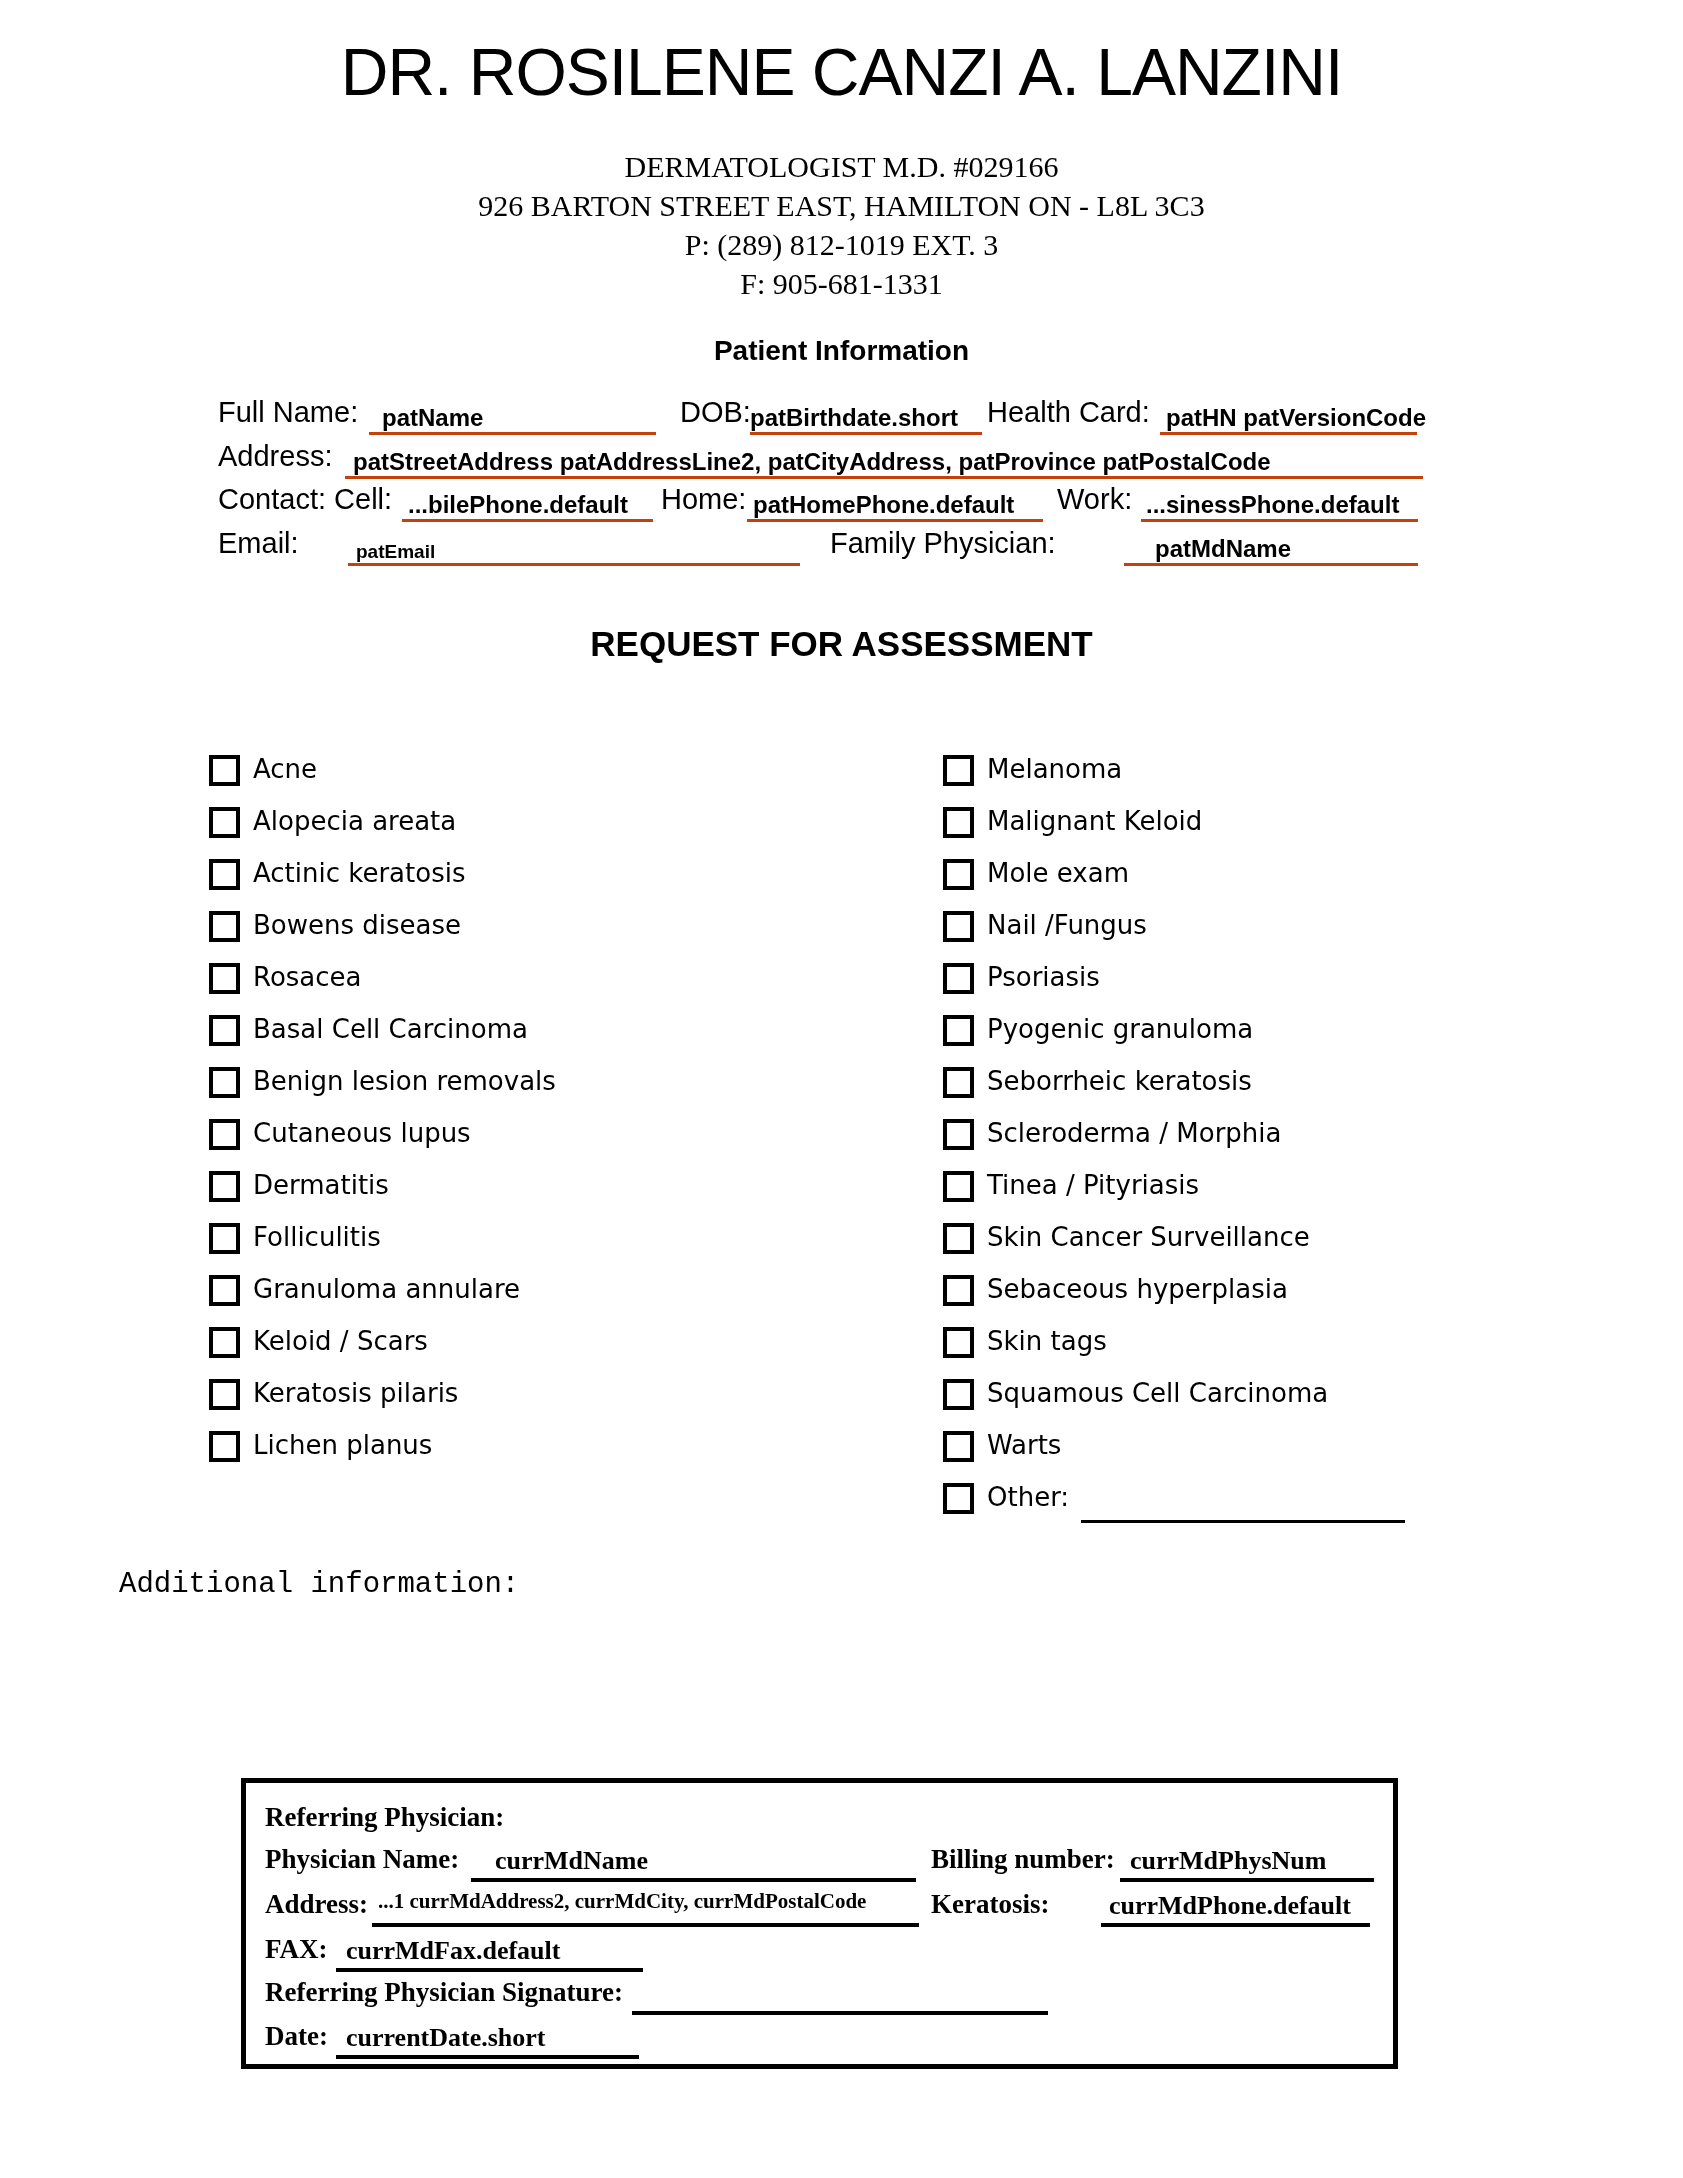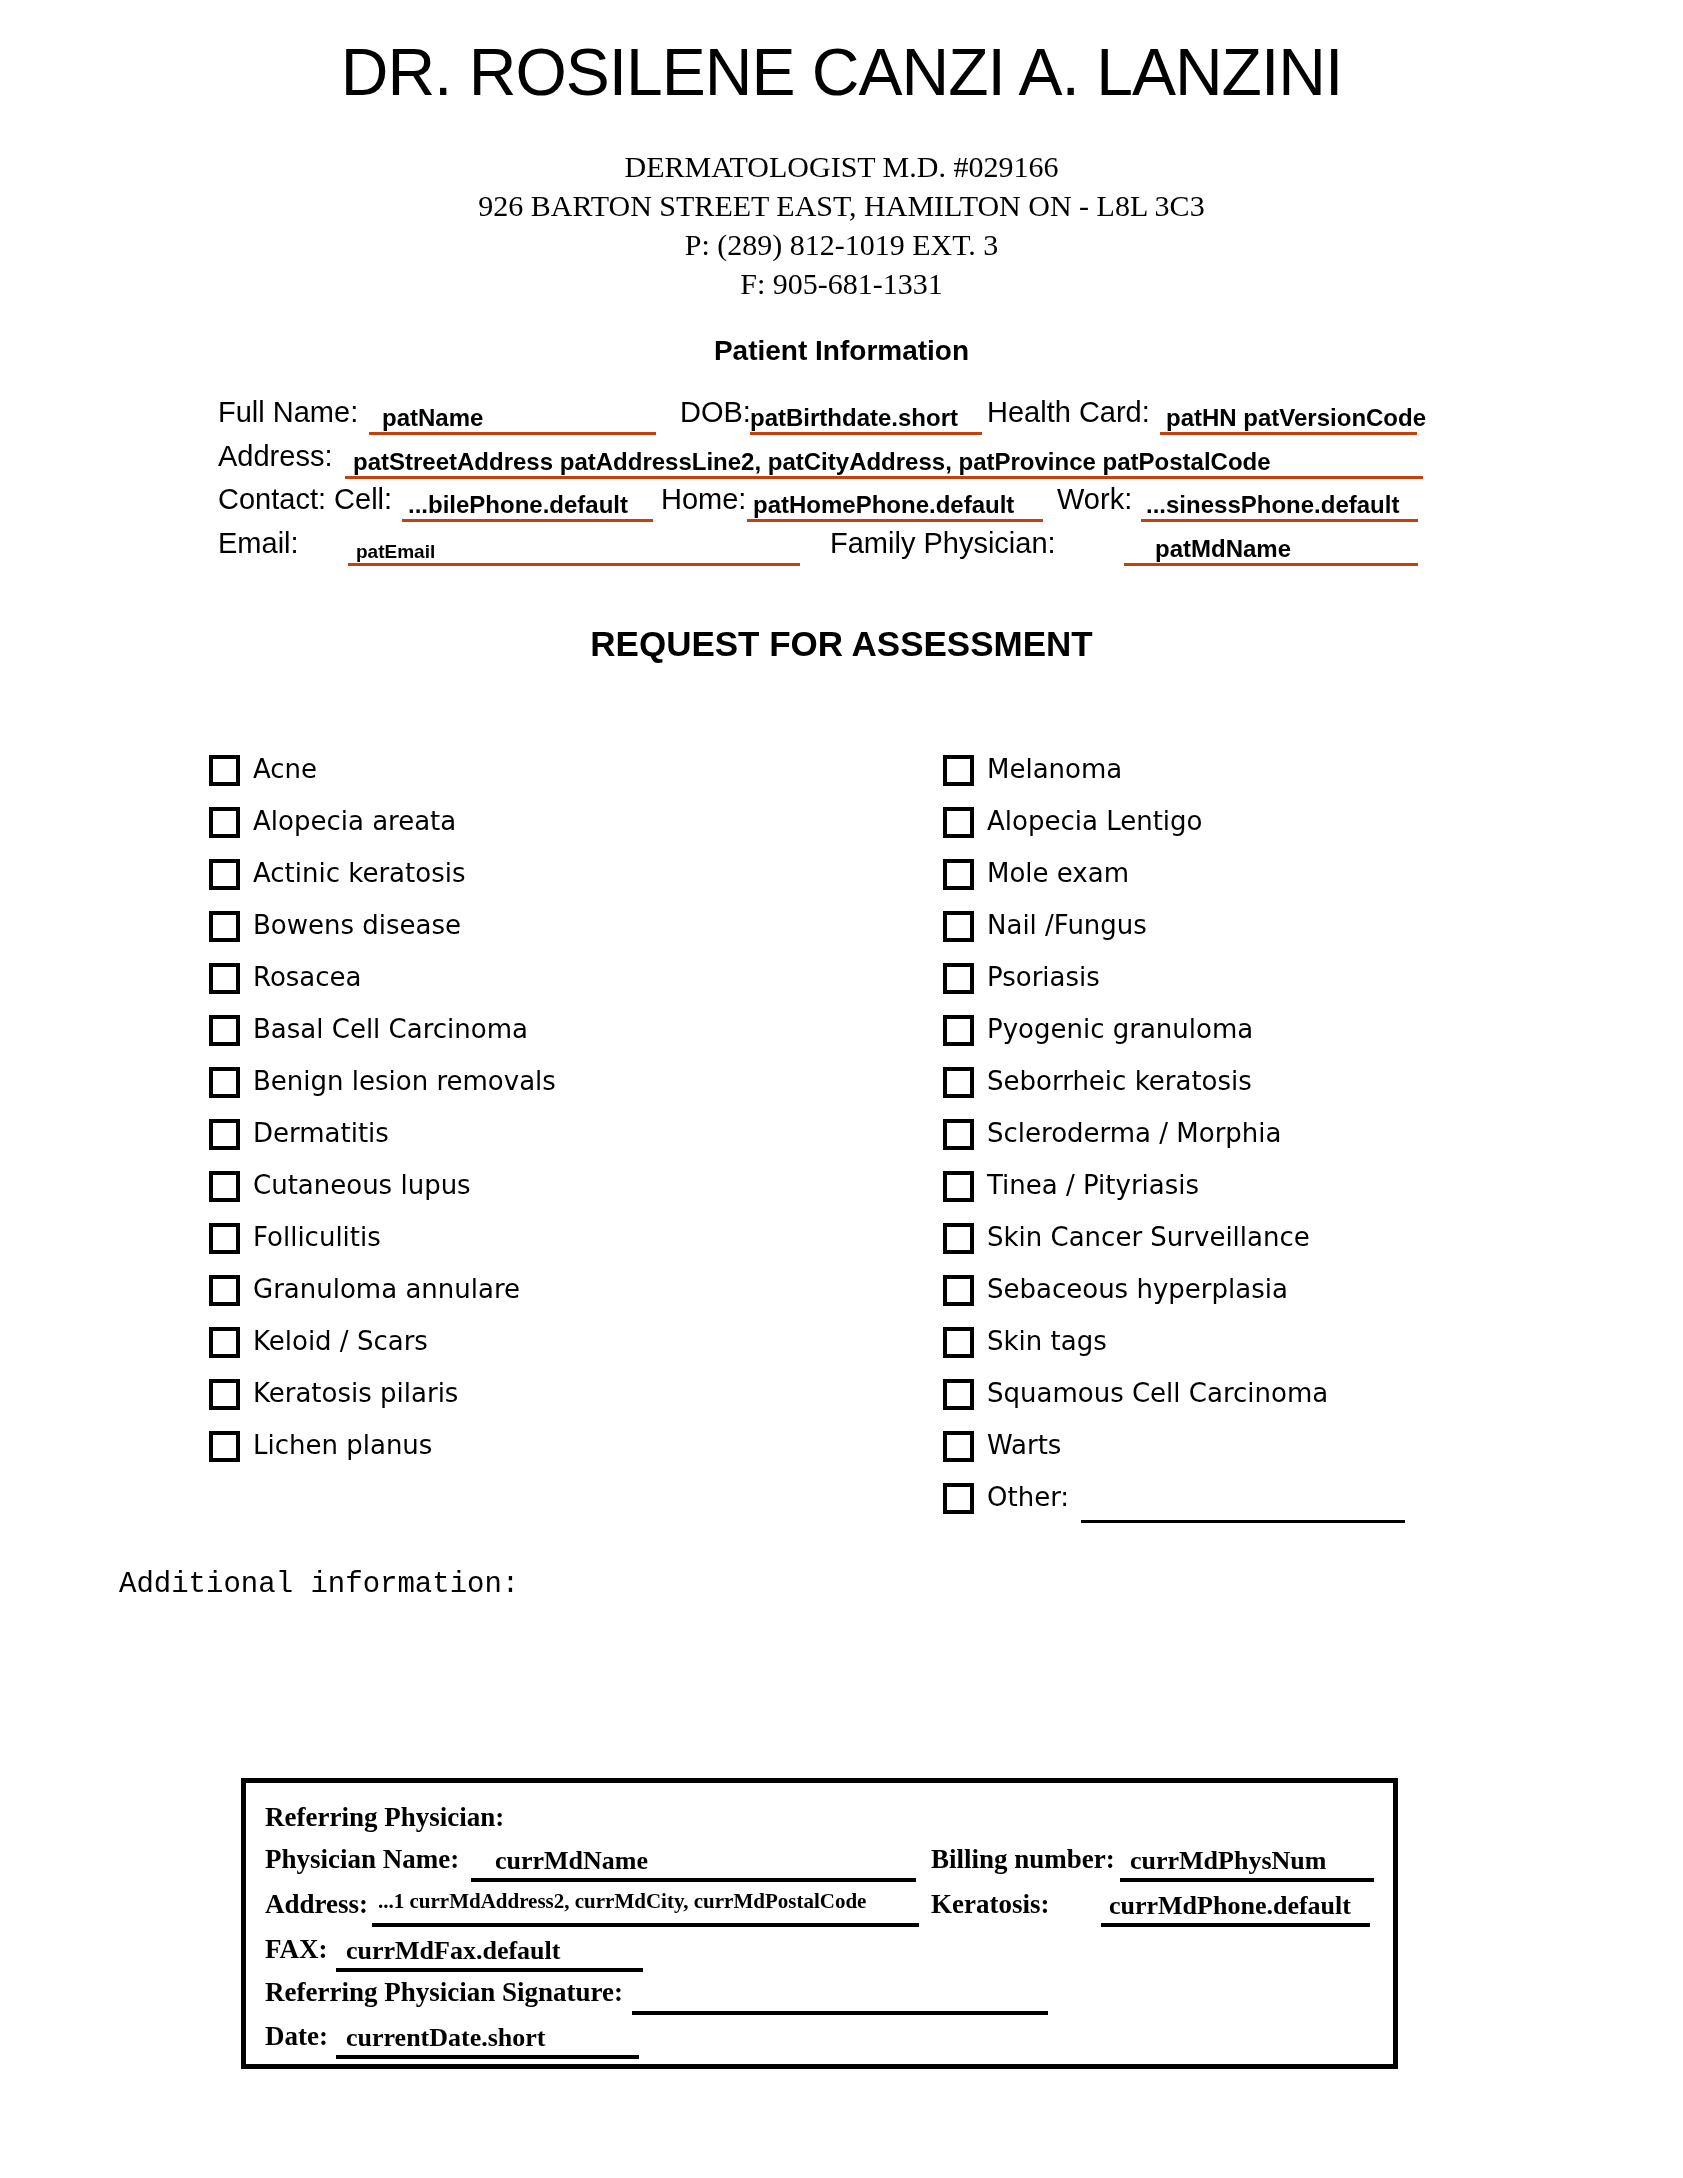--- a/index.html
+++ b/index.html
@@ -123,25 +123,25 @@
       <div class="cb-row">
         <span class="cb"></span>
         <span class="cb-label">Basal Cell Carcinoma</span>
       </div>
       <div class="cb-row">
         <span class="cb"></span>
         <span class="cb-label">Benign lesion removals</span>
       </div>
       <div class="cb-row">
         <span class="cb"></span>
+        <span class="cb-label">Cutaneous lupus</span>
+      </div>
+      <div class="cb-row">
+        <span class="cb"></span>
         <span class="cb-label">Dermatitis</span>
-      </div>
-      <div class="cb-row">
-        <span class="cb"></span>
-        <span class="cb-label">Cutaneous lupus</span>
       </div>
       <div class="cb-row">
         <span class="cb"></span>
         <span class="cb-label">Folliculitis</span>
       </div>
       <div class="cb-row">
         <span class="cb"></span>
         <span class="cb-label">Granuloma annulare</span>
       </div>
       <div class="cb-row">
@@ -157,21 +157,21 @@
         <span class="cb-label">Lichen planus</span>
       </div>
     </div>
   <div class="cb-col" style="left:943px">
       <div class="cb-row">
         <span class="cb"></span>
         <span class="cb-label">Melanoma</span>
       </div>
       <div class="cb-row">
         <span class="cb"></span>
-        <span class="cb-label">Alopecia Lentigo</span>
+        <span class="cb-label">Malignant Keloid</span>
       </div>
       <div class="cb-row">
         <span class="cb"></span>
         <span class="cb-label">Mole exam</span>
       </div>
       <div class="cb-row">
         <span class="cb"></span>
         <span class="cb-label">Nail /Fungus</span>
       </div>
       <div class="cb-row">

